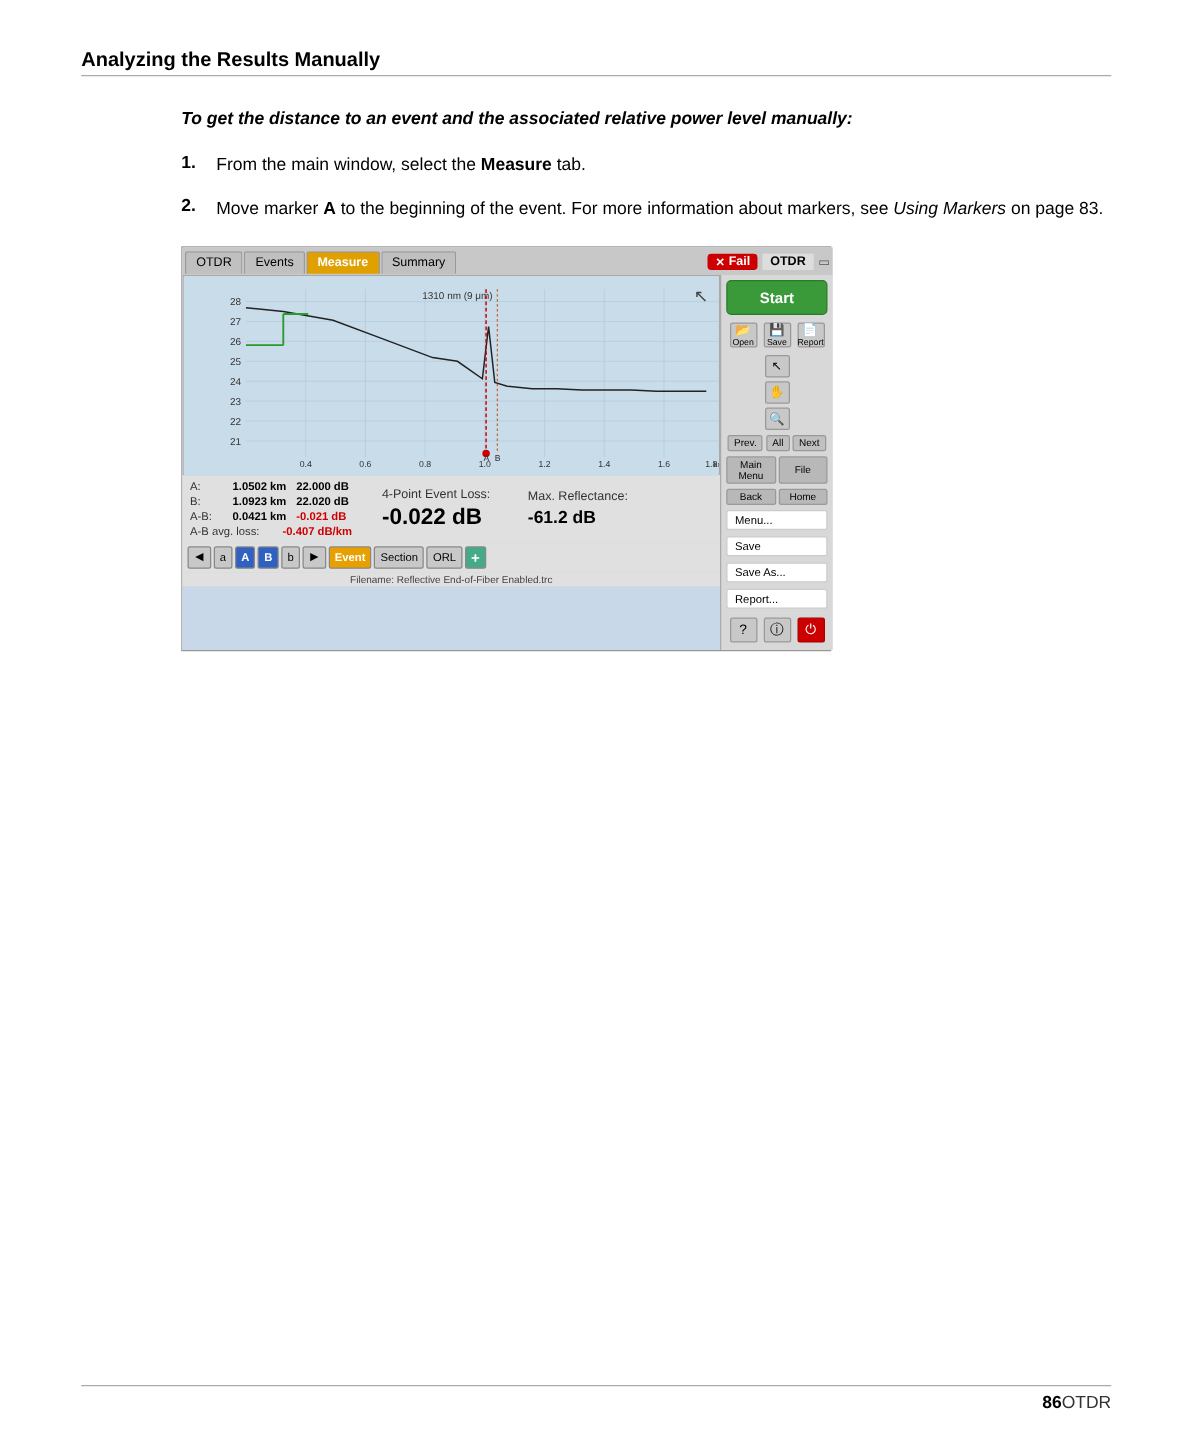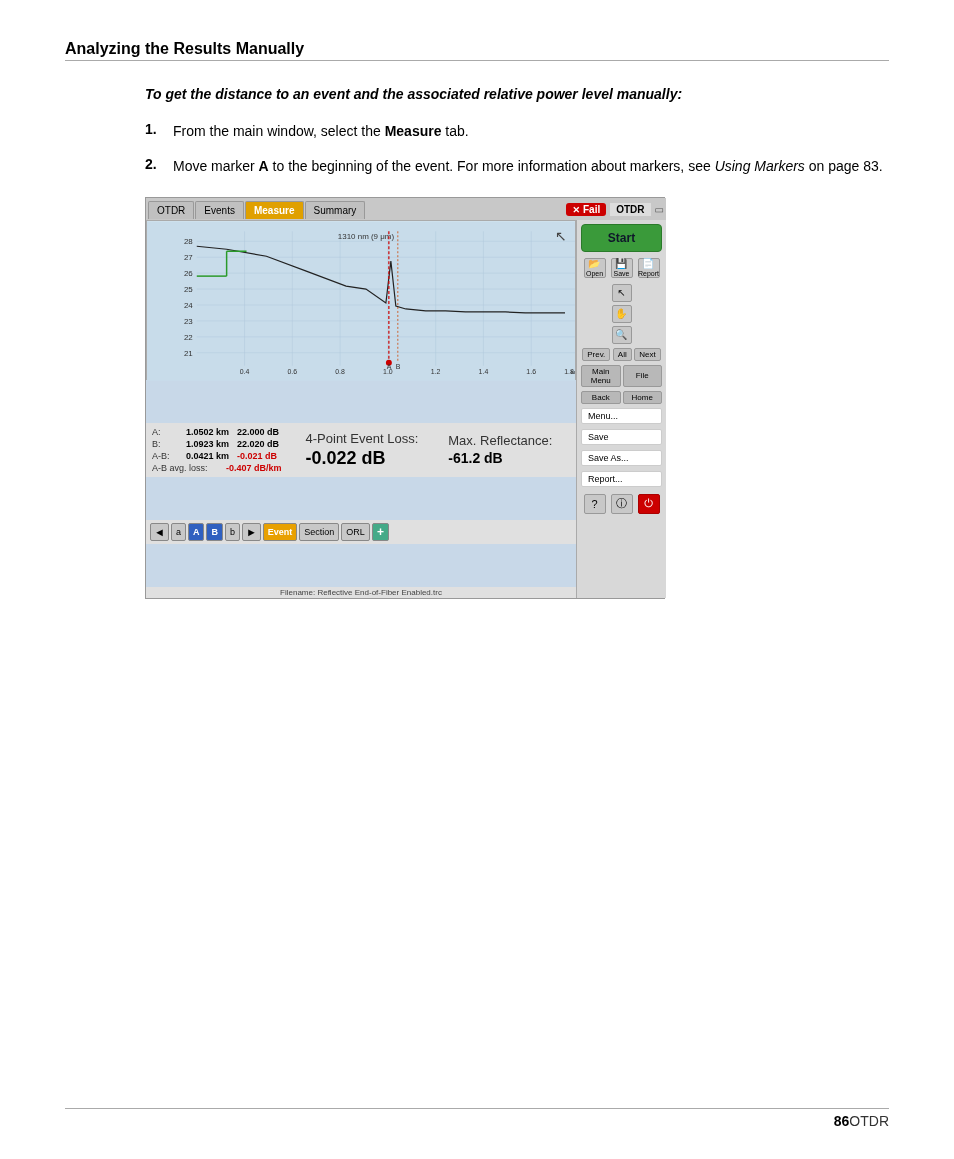--- a/index.html
+++ b/index.html
@@ -164,21 +164,20 @@
       display: flex;
       flex: 1;
     }
 
     
     .graph-area {
       flex: 1;
       background: #c8d8e8;
       display: flex;
       flex-direction: column;
-      gap: 43px;
     }
 
     .graph-canvas {
       width: 100%;
       height: 160px;
       position: relative;
       background: #d8e8f0;
       border: 1px solid #aaa;
     }
 
@@ -195,21 +194,21 @@
 
     .meas-item {
       display: flex;
       gap: 4px;
     }
 
     .meas-label { color: #333; min-width: 30px; }
     .meas-value { font-weight: bold; }
 
     .big-val-group { display: flex; flex-direction: column; }
-    .big-val-sublabel { font-size: 13px; color: #333; margin-bottom: 2px; }
+    .big-val-sublabel { font-size: 10px; color: #333; margin-bottom: 2px; }
     .big-val { font-size: 20px; font-weight: bold; }
 
     
     .control-bar {
       background: #e0e0e0;
       display: flex;
       align-items: center;
       padding: 2px 4px;
       gap: 2px;
       height: 24px;
@@ -246,21 +245,21 @@
       background: #d8d8d8;
       display: flex;
       flex-direction: column;
       padding: 4px;
       gap: 4px;
       border-left: 1px solid #aaa;
     }
 
     .start-btn {
       background: #3a9a3a;
-      color: #0f172a;
+      color: #ffffff;
       font-weight: bold;
       font-size: 12px;
       padding: 6px;
       text-align: center;
       border-radius: 4px;
       cursor: pointer;
       border: 1px solid #2a7a2a;
     }
 
     .icon-row {

